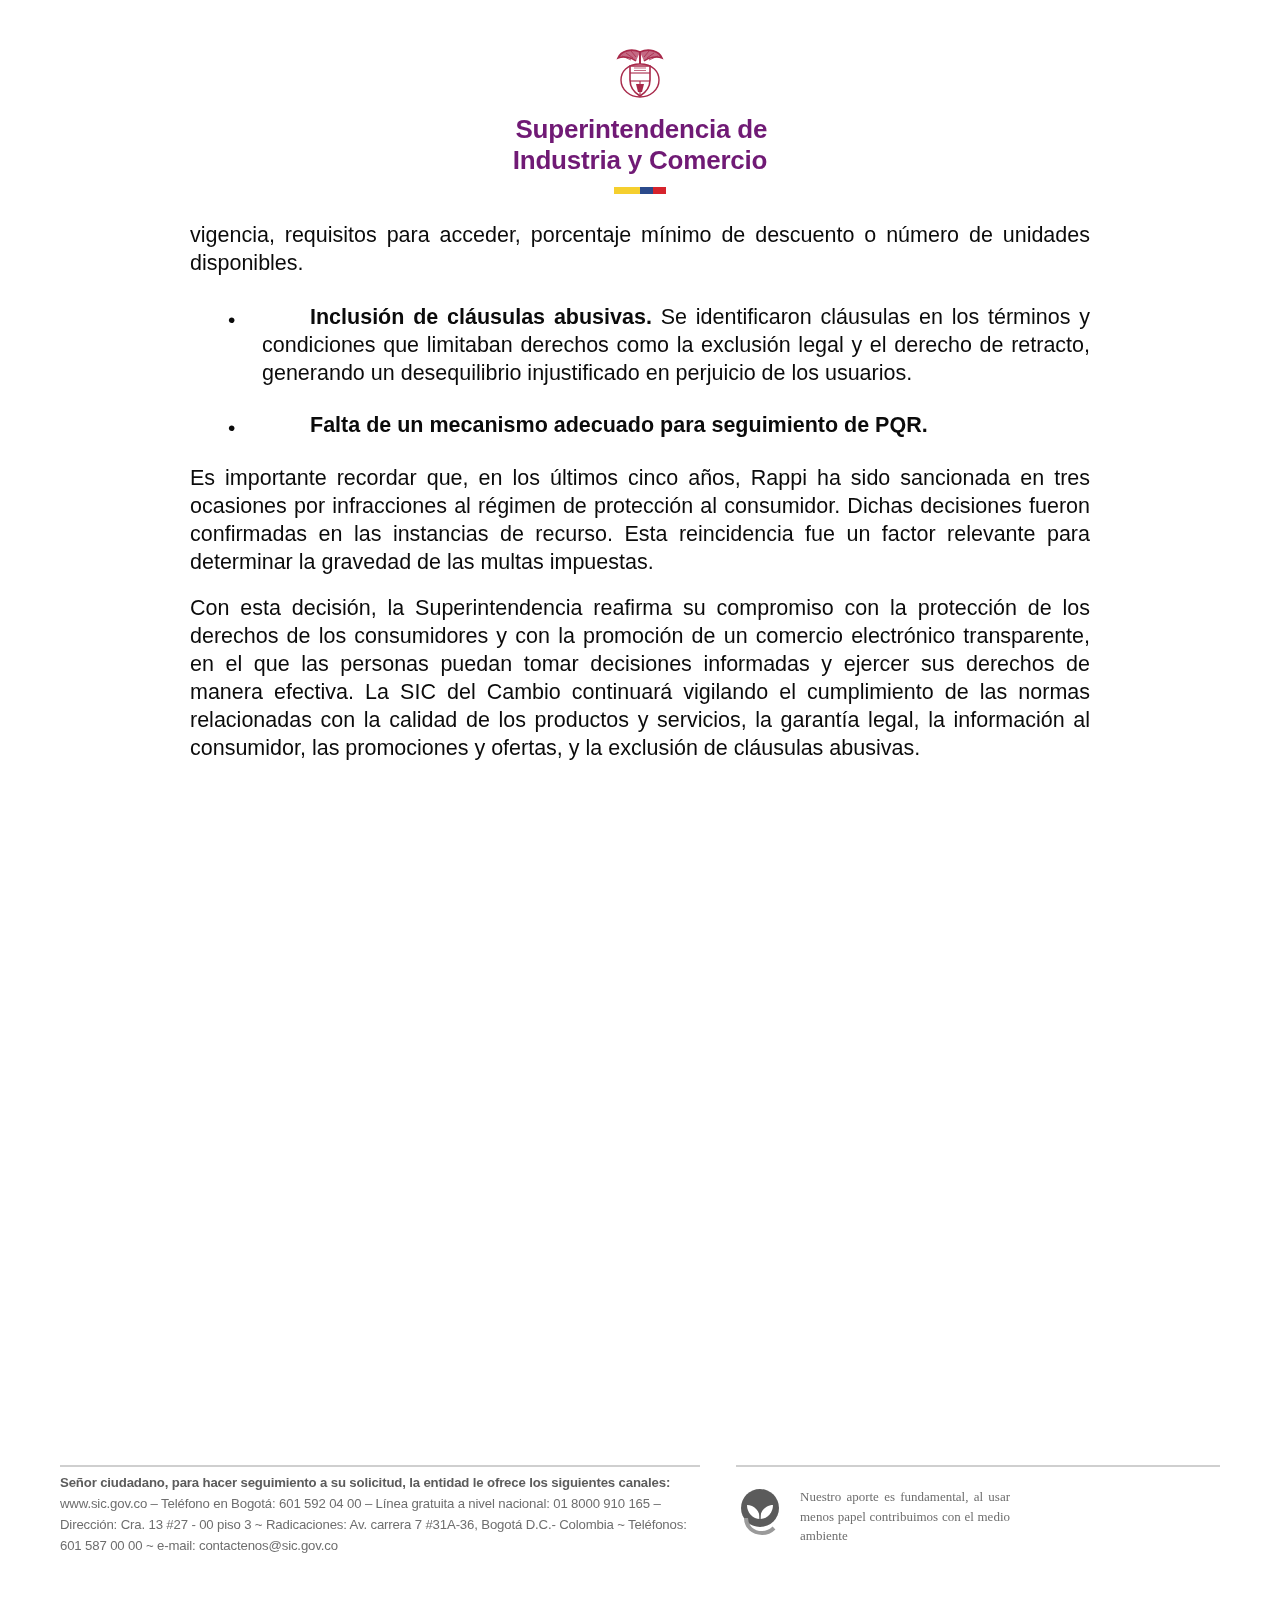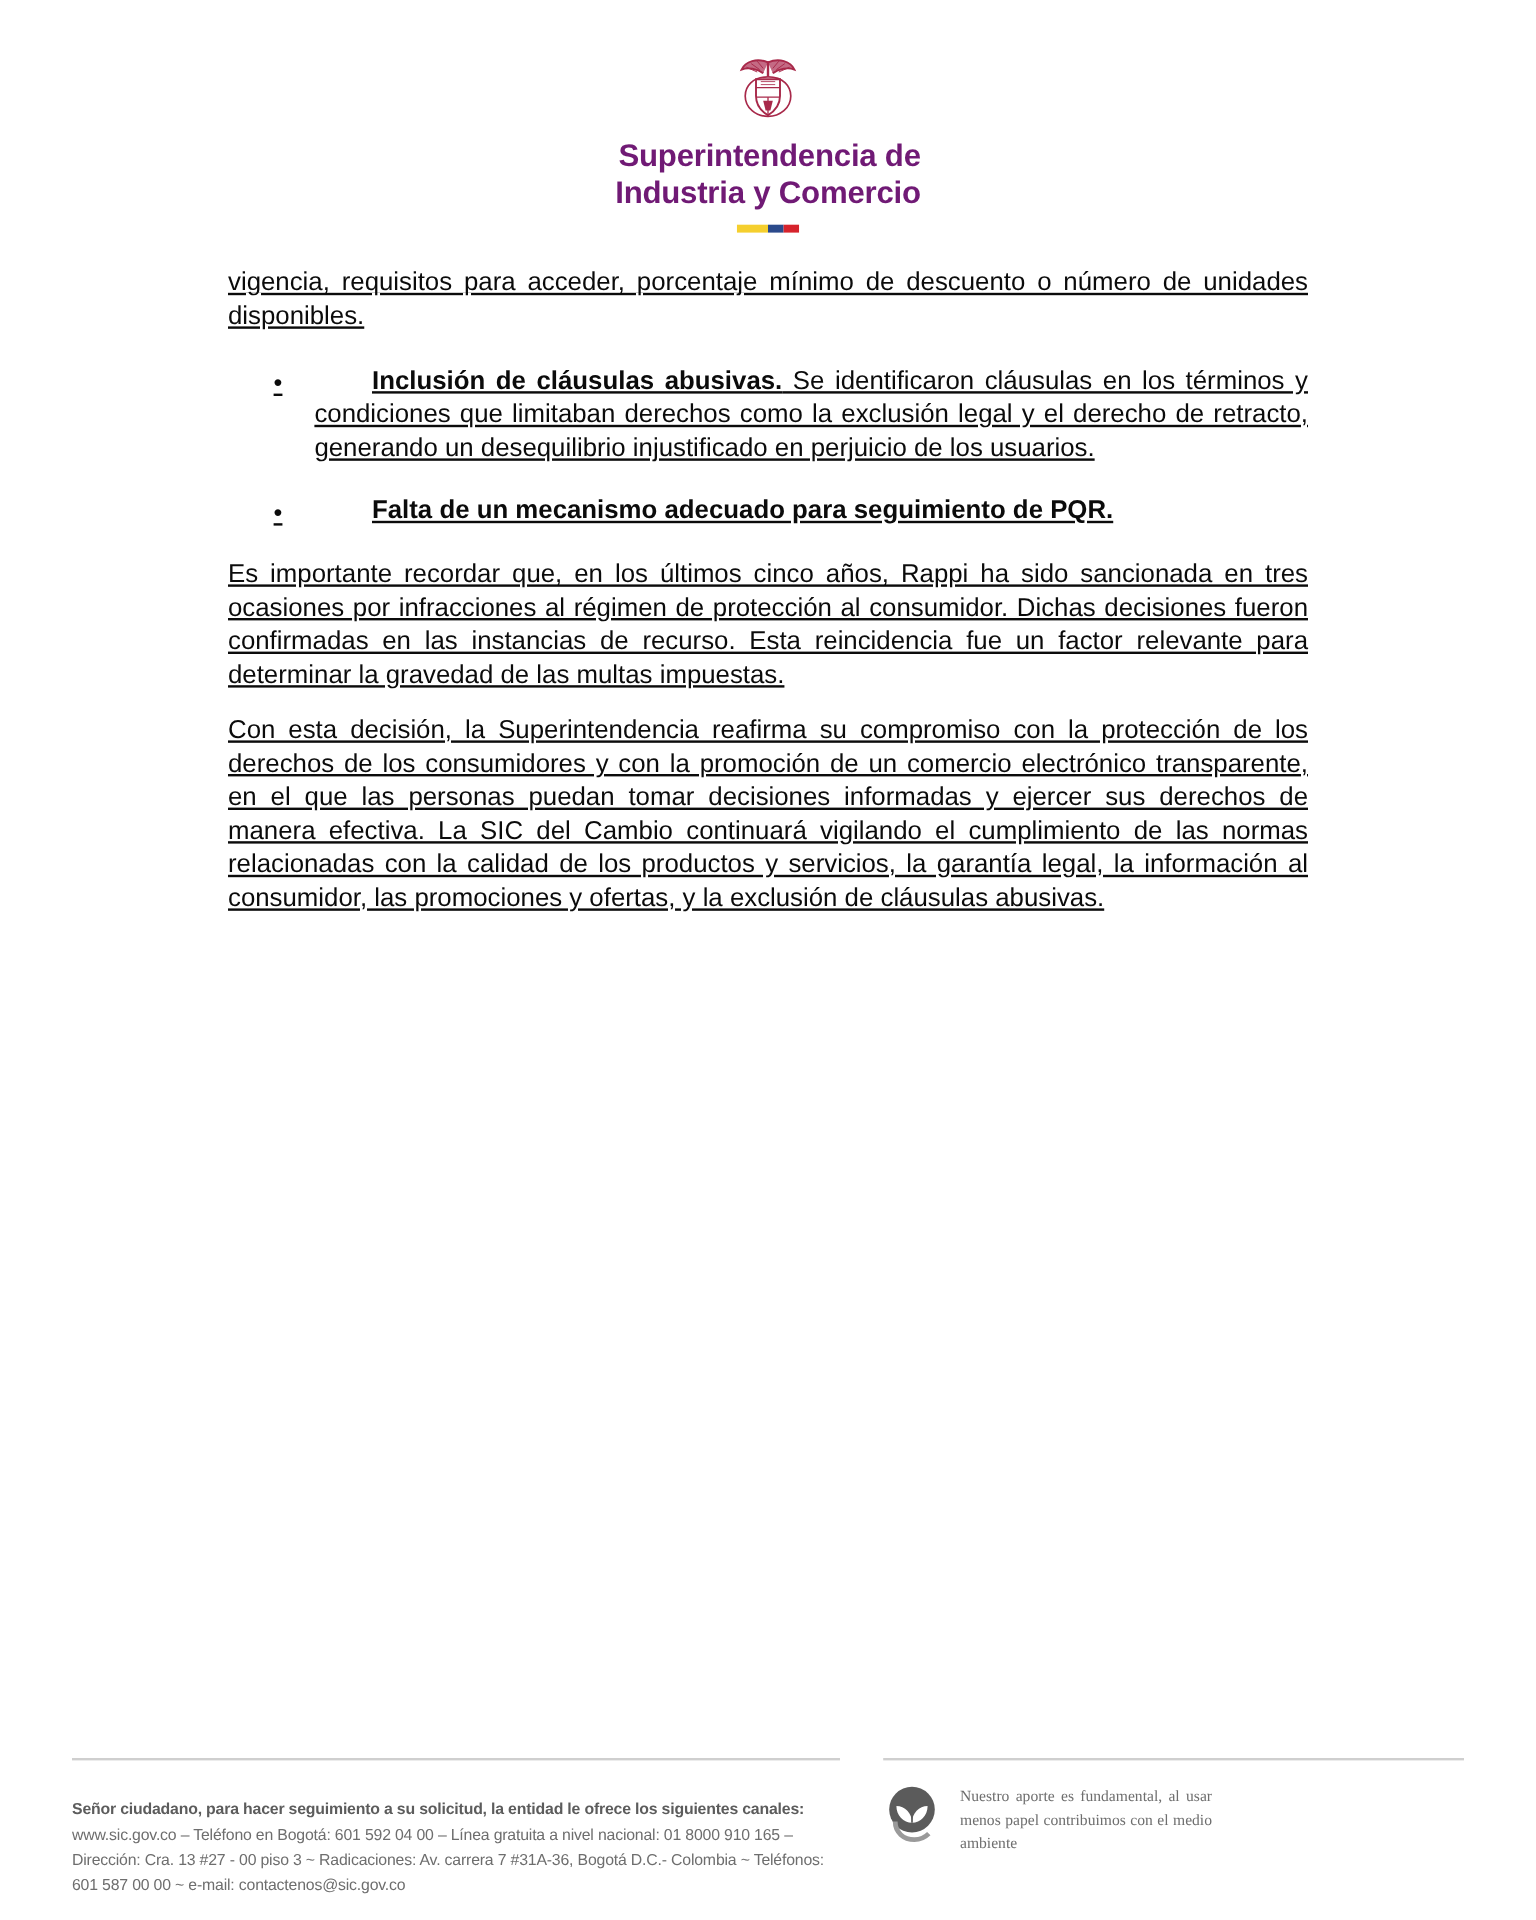--- a/index.html
+++ b/index.html
@@ -49,21 +49,20 @@
   .flag-seg { height: 100%; }
   .flag-yellow { flex: 2; background: #f5cf2e; }
   .flag-blue   { flex: 1; background: #2b4a8b; }
   .flag-red    { flex: 1; background: #d6232c; }
 
   
   .page-body {
     margin: 0 auto;
     width: 900px;
     padding-top: 28px;
-    text-decoration: underline;
   }
   p.para {
     margin: 0 0 18px 0;
     text-align: justify;
     font-size: 21.5px;
     line-height: 1.30;
     color: #0b0b0b;
     -webkit-hyphens: none;
     hyphens: none;
   }
@@ -107,21 +106,21 @@
     right: 0;
     bottom: 0;
     height: 135px;
     display: flex;
     align-items: flex-start;
     padding: 0 60px;
     box-sizing: border-box;
   }
   .footer-left {
     width: 640px;
-    padding-top: 31px;
+    padding-top: 6px;
     border-top: 2px solid #cfcfcf;
     margin-right: 36px;
   }
   .footer-text {
     font-size: 13.2px;
     line-height: 1.58;
     color: #6e6e6e;
     letter-spacing: -0.15px;
   }
   .footer-text .strong {

